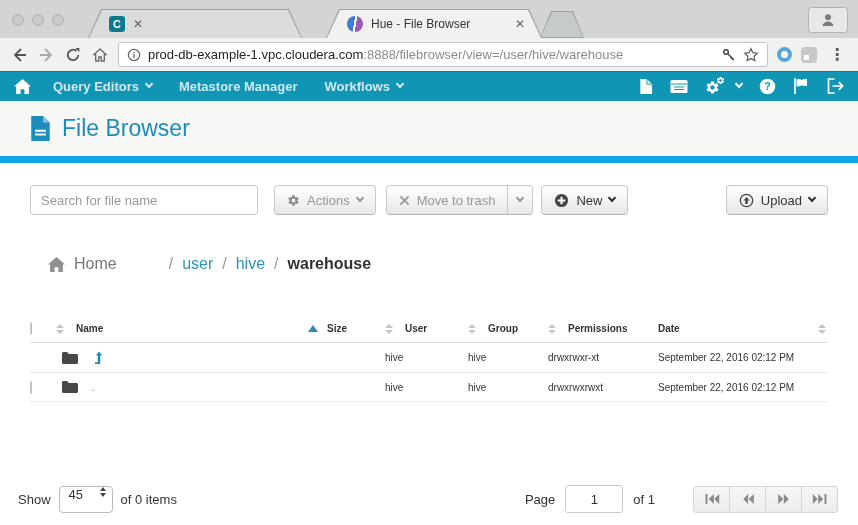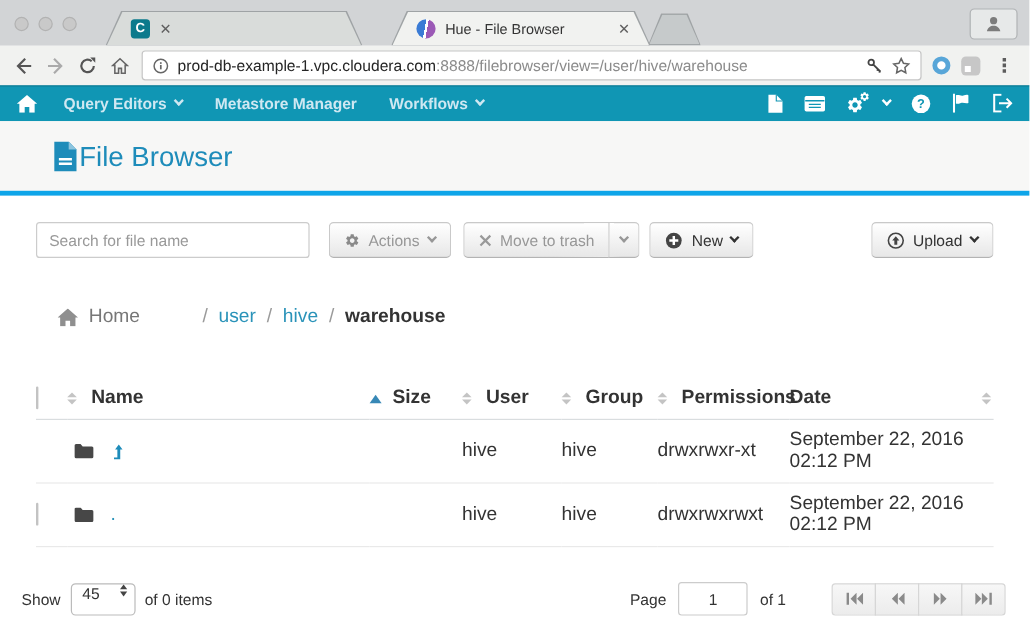--- a/index.html
+++ b/index.html
@@ -48,22 +48,22 @@
                   margin-right:27px; white-space:nowrap; }
   .hue-home { margin-right:22px; }
   .hue-right { margin-left:auto; display:flex; align-items:center; gap:17px; }
   .chev { display:inline-block; width:6px; height:6px; border-right:2px solid currentColor;
           border-bottom:2px solid currentColor; transform:rotate(45deg); margin-top:-4px; }
   .gears-wrap { position:relative; width:20px; height:18px; }
   .gears-wrap .g-big { position:absolute; left:0; bottom:0; }
   .gears-wrap .g-small { position:absolute; right:0; top:-1px; }
 
   
-  .page-header { height:62px; background:#f7f7f6; border-bottom:4px solid #0ea5e9; display:flex;
-                 align-items:center; gap:1px; padding:0 44px; }
+  .page-header { height:62px; background:#f7f7f6; border-bottom:7px solid #0ea5e9; display:flex;
+                 align-items:center; gap:11px; padding:0 30px; }
   .page-title { font-size:23px; color:#1e8cba; }
 
   
   .content { padding:0 30px; }
   .toolbar-row { margin-top:22px; display:flex; align-items:center; }
   .search-input { width:228px; height:30px; border:1px solid #ccc; border-radius:3px; padding:0 10px;
                   font-size:13px; color:#333; font-family:inherit; }
   .search-input::placeholder { color:#999; }
   .btn { height:30px; display:inline-flex; align-items:center; gap:7px; padding:0 12px; font-size:13px;
          color:#333; background:linear-gradient(#ffffff,#e7e7e7); border:1px solid #c9c9c9;
@@ -80,21 +80,21 @@
   .crumbs { display:flex; align-items:center; gap:9px; margin-left:52px; }
   .crumb-sep { color:#9a9a9a; }
   .crumb-link { color:#2a93b9; }
   .crumb-current { color:#333; font-weight:bold; }
   .crumb-actions { margin-left:auto; display:flex; align-items:center; gap:28px; font-size:15px; color:#777; }
   .crumb-actions > span { display:flex; align-items:center; gap:7px; }
   .caret-down { width:0; height:0; border-left:5px solid transparent; border-right:5px solid transparent;
                 border-top:6px solid #6d6d6d; }
 
   
-  table.files { width:100%; border-collapse:collapse; margin-top:44px; font-size:16px; color:#333; table-layout:fixed; }
+  table.files { width:100%; border-collapse:collapse; margin-top:44px; font-size:10px; color:#333; table-layout:fixed; }
   .files th { font-weight:bold; text-align:left; padding:6px 0 8px; border-bottom:1px solid #d9dddf; }
   .files td { padding:8px 0; border-bottom:1px solid #e9e9e9; }
   .th-inner { display:flex; align-items:center; }
   .sorter { display:inline-flex; flex-direction:column; gap:2px; margin-right:12px; }
   .sorter .tri-up { width:0; height:0; border-left:4px solid transparent; border-right:4px solid transparent;
                     border-bottom:4px solid #c4c4c4; }
   .sorter .tri-down { width:0; height:0; border-left:4px solid transparent; border-right:4px solid transparent;
                       border-top:4px solid #c4c4c4; }
   .sort-active { width:0; height:0; border-left:5px solid transparent; border-right:5px solid transparent;
                  border-bottom:7px solid #3788b6; margin-right:9px; }

